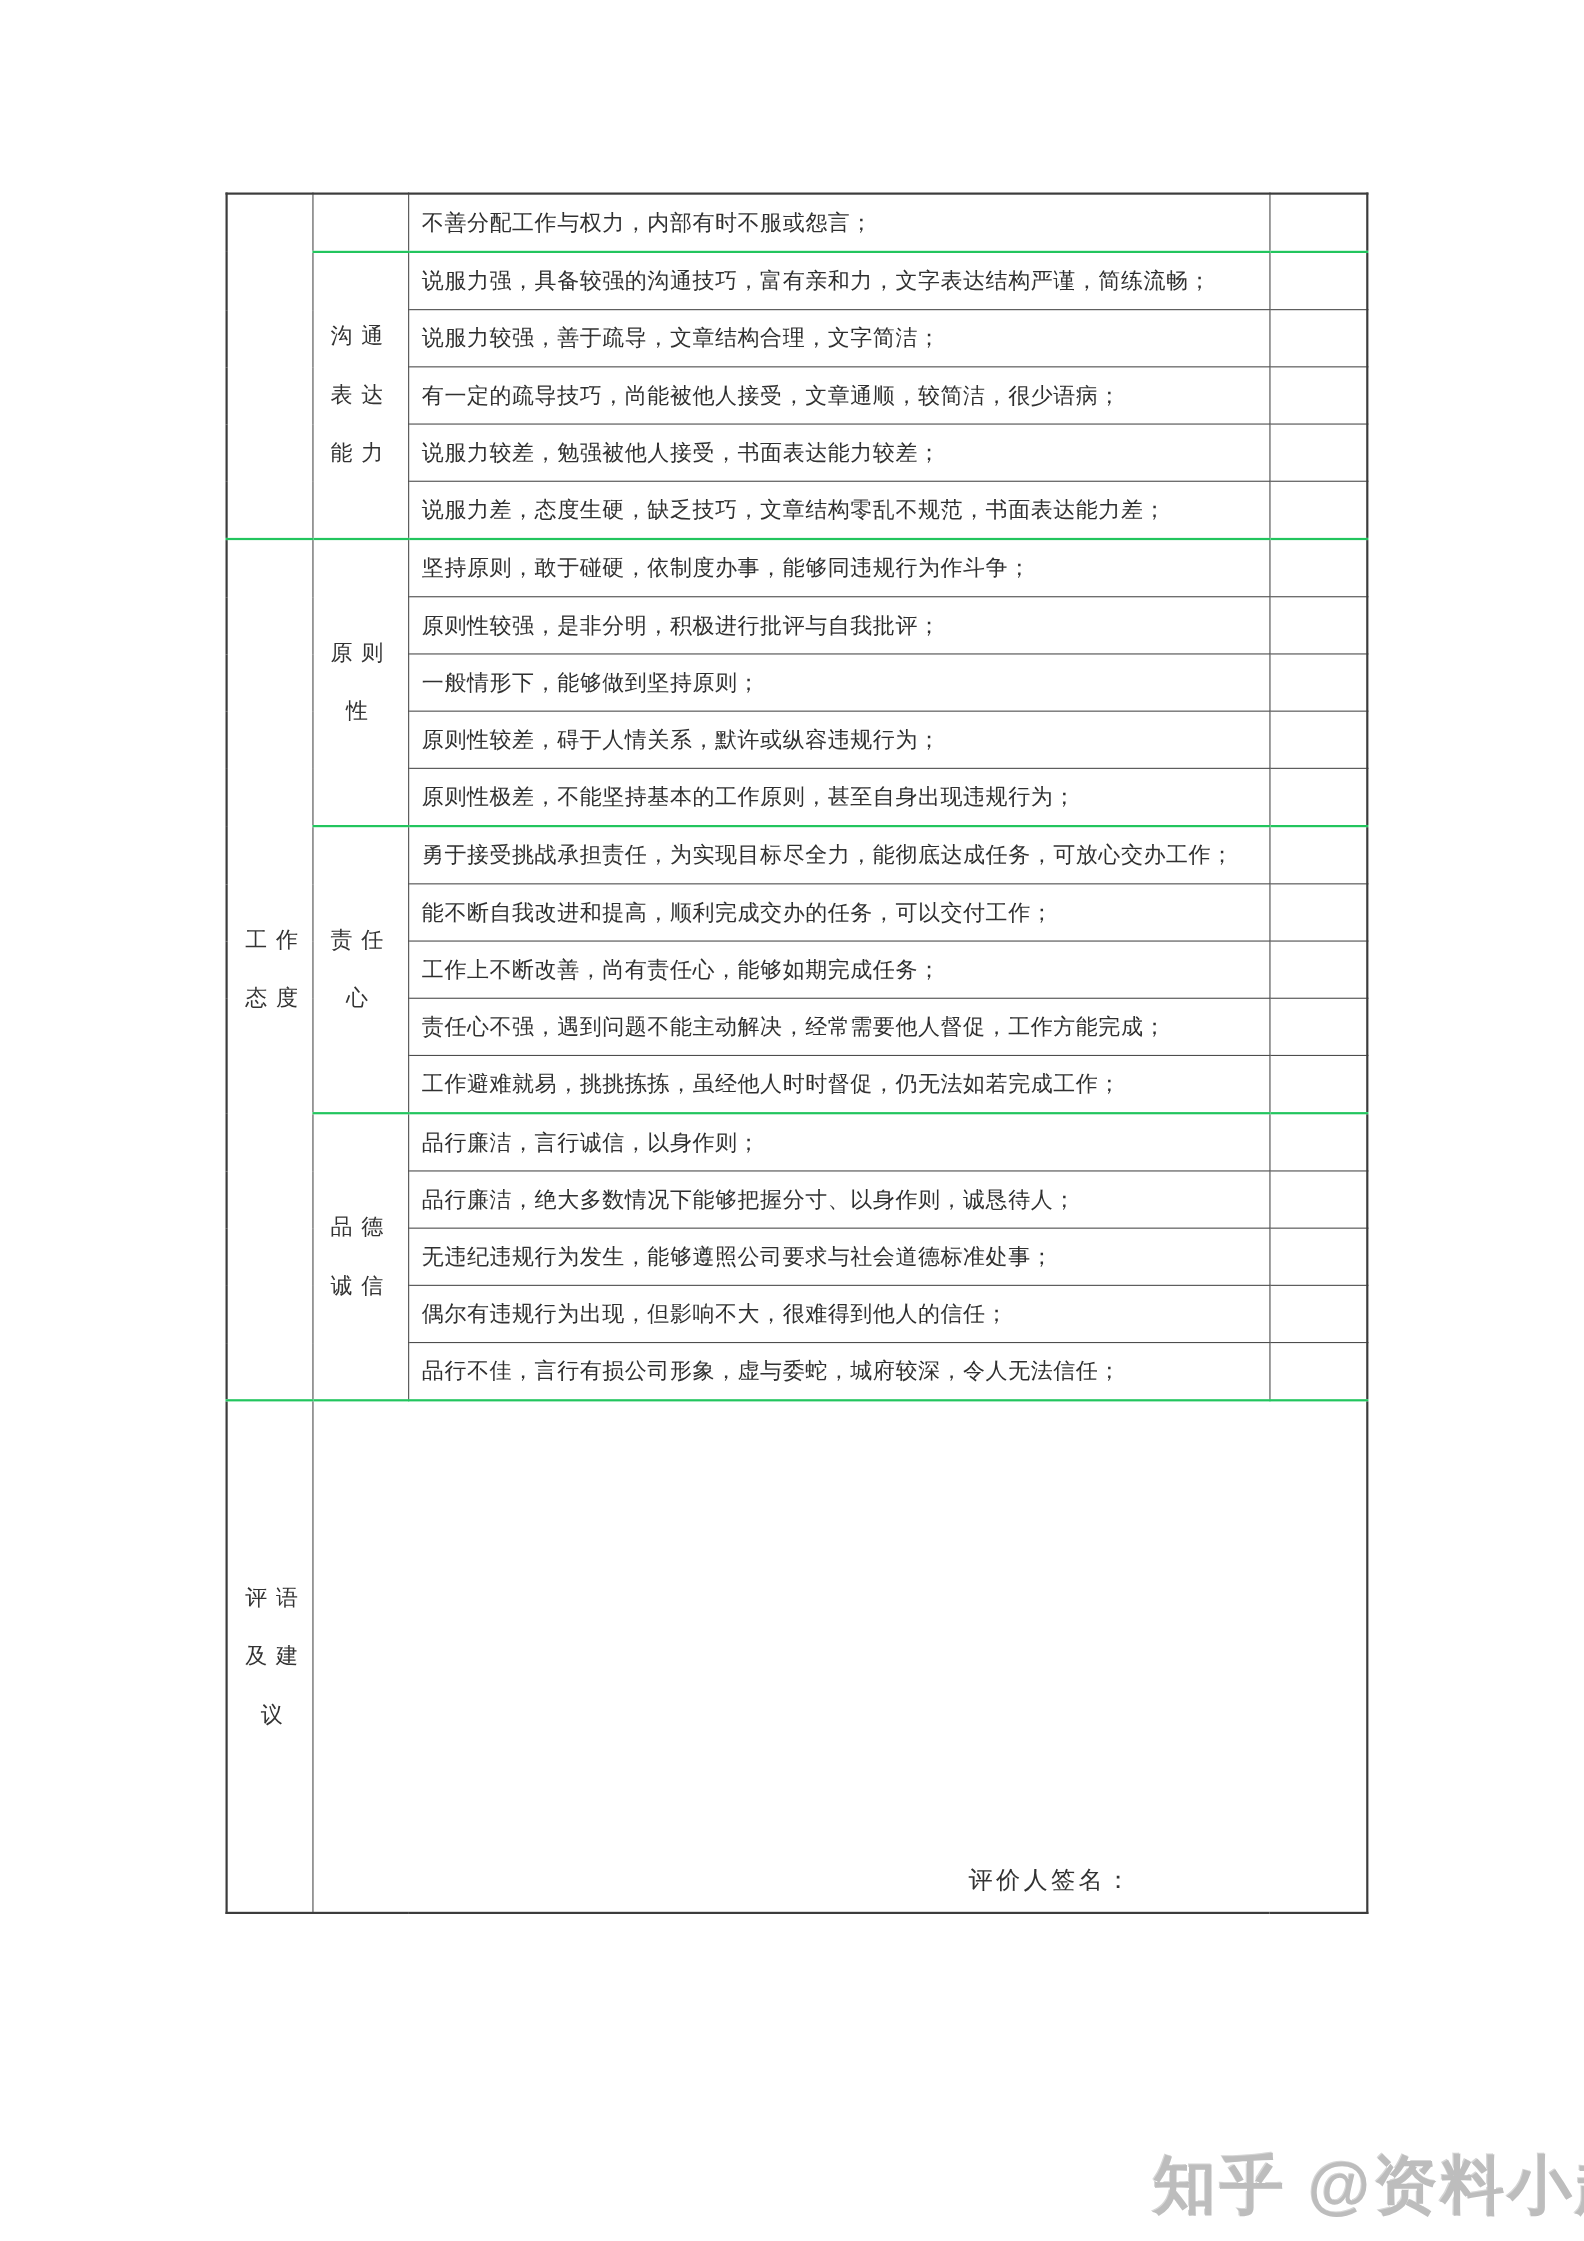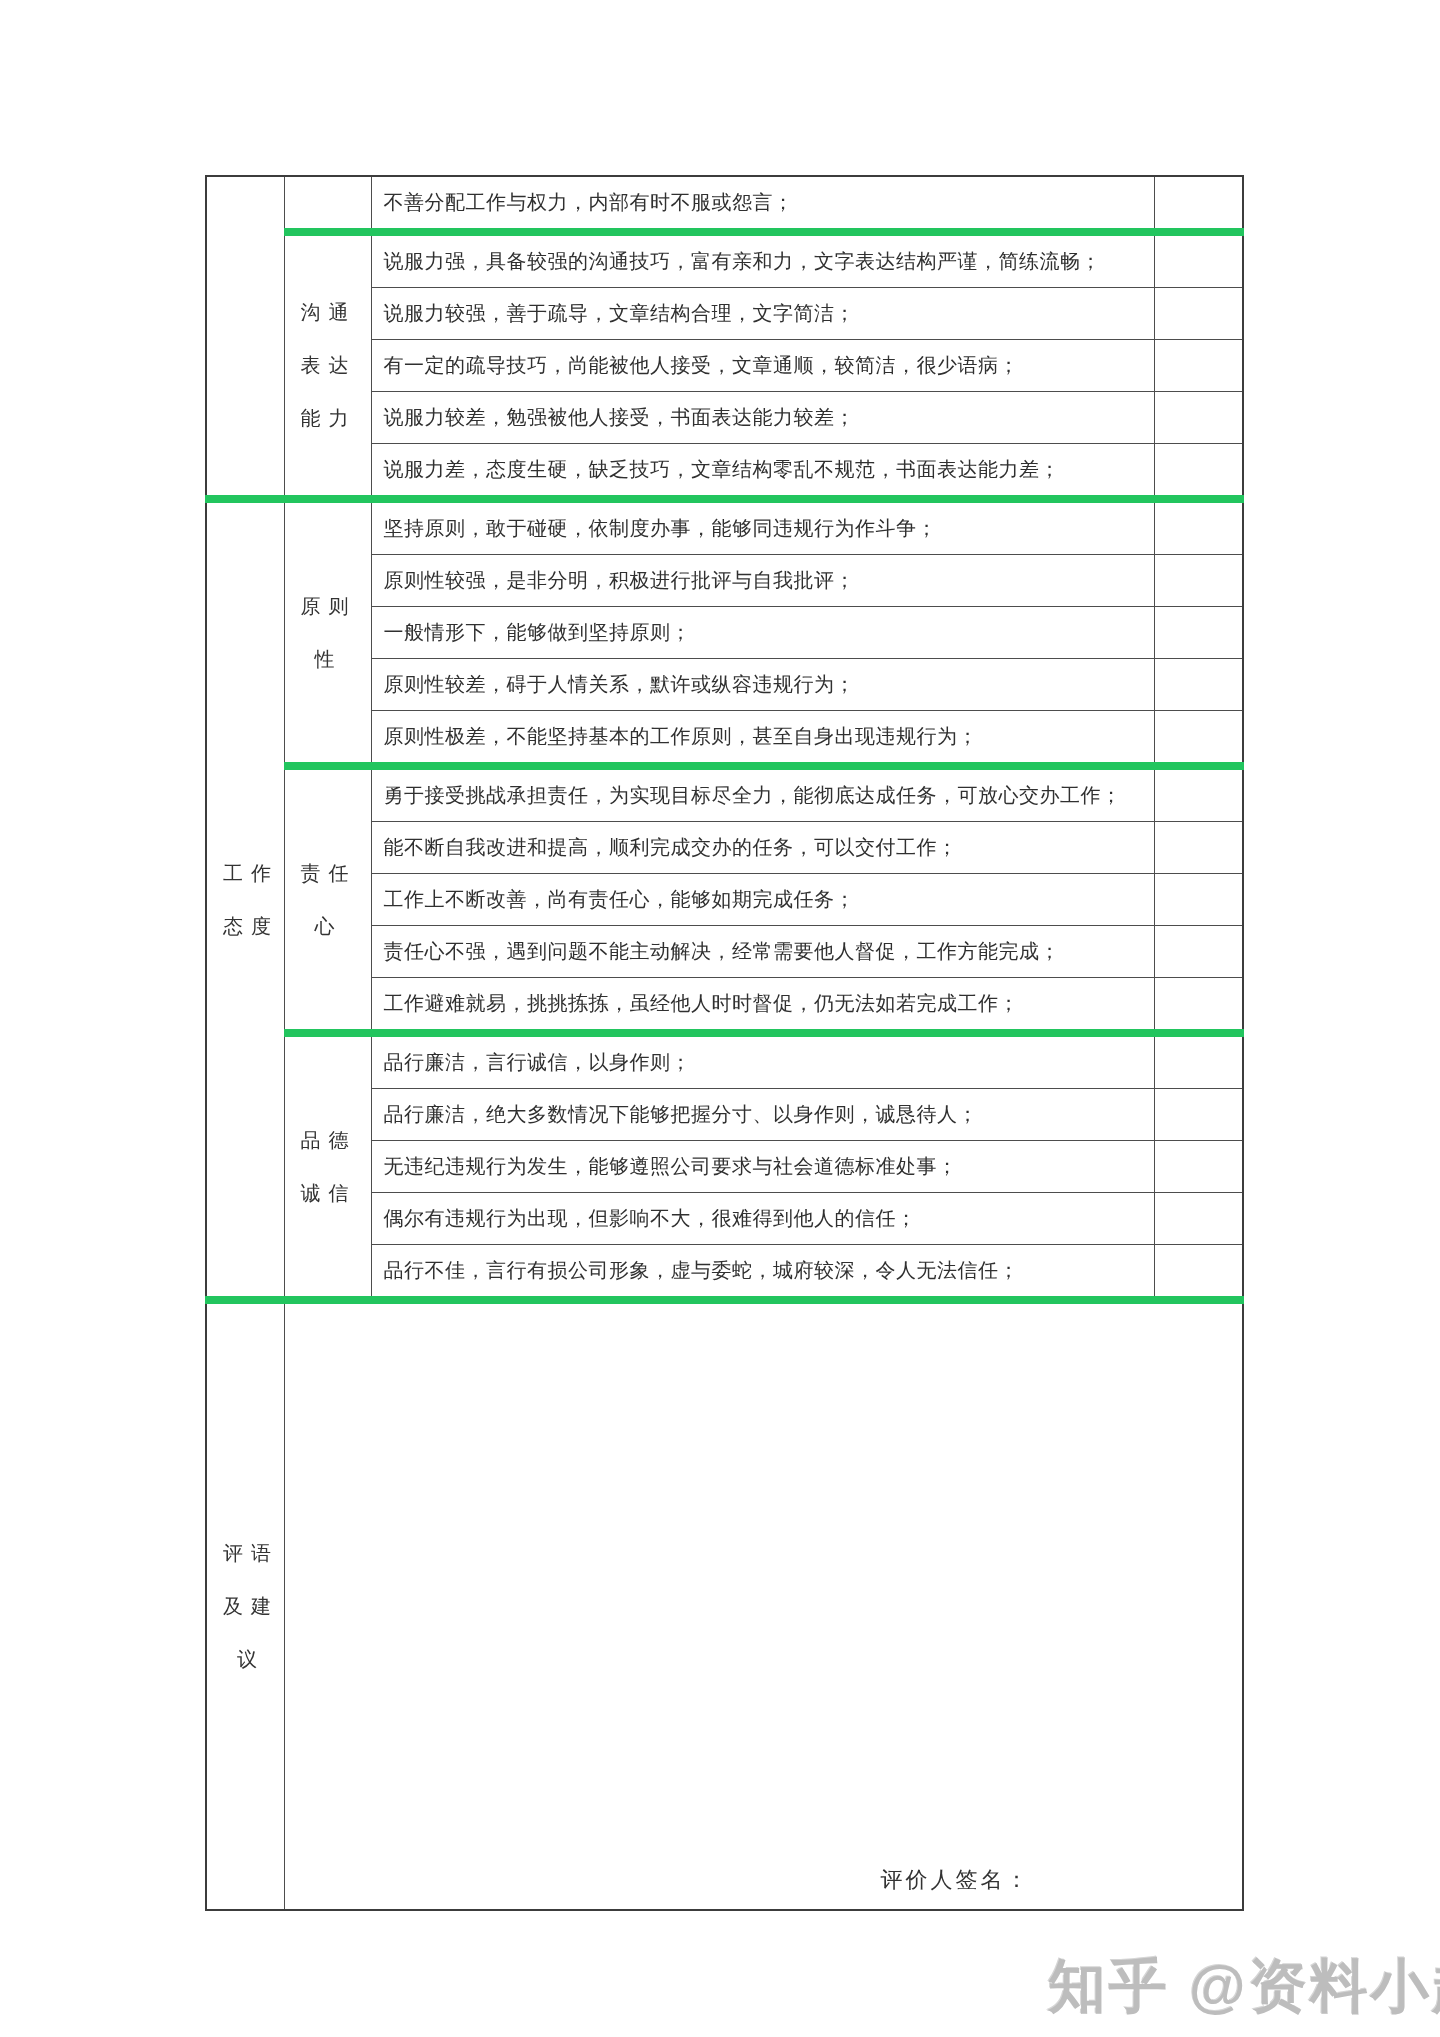--- a/index.html
+++ b/index.html
@@ -26,23 +26,23 @@
   table.eval td {
     border: 1px solid #4d4d4d;
     padding: 12px;
     vertical-align: middle;
   }
   table.eval {
     border: 2px solid #3c3c3c;
   }
   td.outer-l { border-left: 2px solid #3c3c3c; }
   td.outer-r { border-right: 2px solid #3c3c3c; }
-  tr.group-start td { border-top: 8px solid #22c55e; }
+  tr.group-start td { border-top: 2px solid #22c55e; }
   tr.row { height: 51px; }
-  tr.bottom-row { height: 610px; }
+  tr.bottom-row { height: 466px; }
   td.label-cell {
     text-align: center;
   }
   .vlabel {
     display: inline-block;
     width: 64px;
     font-size: 20px;
     letter-spacing: 8px;
     line-height: 53px;
     word-break: break-all;

